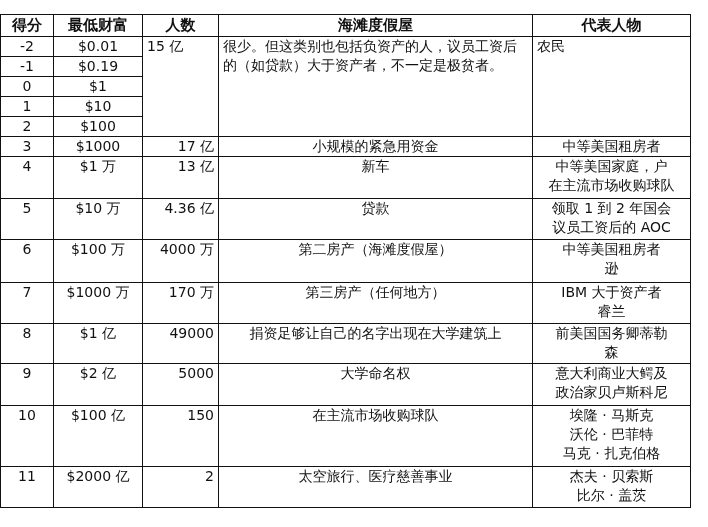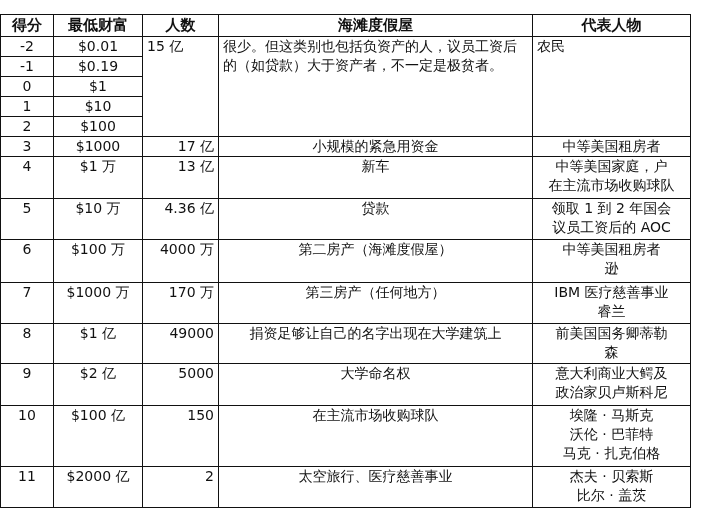--- a/index.html
+++ b/index.html
@@ -149,21 +149,21 @@
           <span class="rep-line">逊</span>
         </td>
       </tr>
 
       <tr class="r7">
         <td class="score">7</td>
         <td class="left">$1000 万</td>
         <td class="people">170 万</td>
         <td class="left">第三房产（任何地方）</td>
         <td class="left">
-          <span class="rep-line">IBM 医疗慈善事业</span>
+          <span class="rep-line">IBM 大于资产者</span>
           <span class="rep-line">睿兰</span>
         </td>
       </tr>
 
       <tr class="r8">
         <td class="score">8</td>
         <td class="left">$1 亿</td>
         <td class="people">49000</td>
         <td class="left">捐资足够让自己的名字出现在大学建筑上</td>
         <td class="left">

